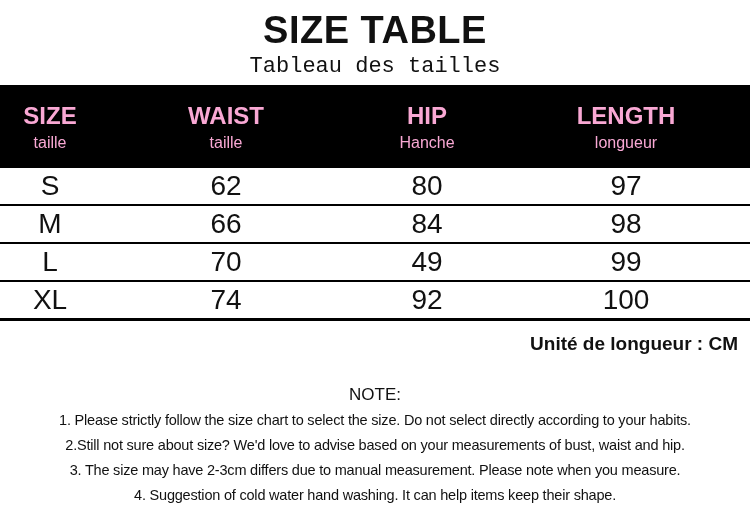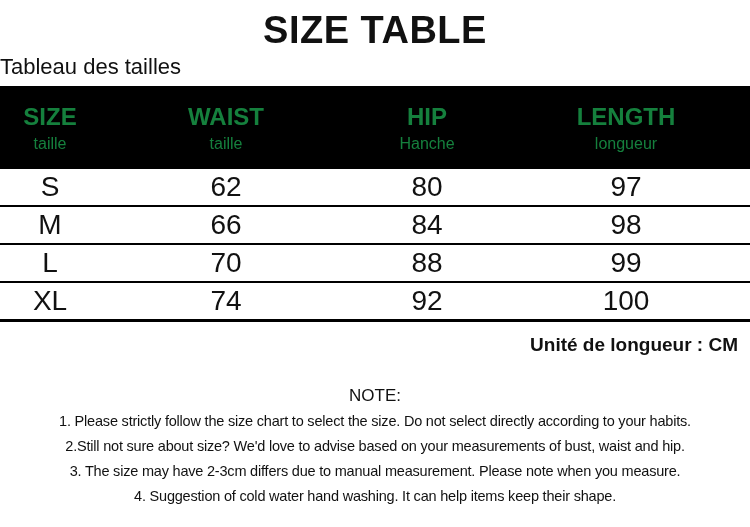--- a/index.html
+++ b/index.html
@@ -15,39 +15,41 @@
 
   .title {
     text-align: center;
     font-size: 38px;
     font-weight: 600;
     letter-spacing: 0.5px;
     padding-top: 9px;
     line-height: 1.15;
   }
   .subtitle {
+    text-align: center;
     font-size: 22px;
     font-weight: 400;
     margin-top: 1px;
+    font-family: Liberation Mono, monospace;
   }
 
   table.size-table {
     width: 750px;
     border-collapse: collapse;
     table-layout: fixed;
     margin-top: 6px;
   }
   col.c1 { width: 100px; }
   col.c2 { width: 252px; }
   col.c3 { width: 150px; }
   col.c4 { width: 248px; }
 
   thead th {
     background: #000000;
-    color: #15803d;
+    color: #f9a8d4;
     height: 72px;
     vertical-align: middle;
     text-align: center;
     font-weight: 400;
     padding: 16px;
   }
   .th-main { font-size: 24px; font-weight: 700; line-height: 1.25; }
   .th-sub  { font-size: 16px; font-weight: 400; line-height: 1.2; margin-top: 2px; }
 
   tbody td {
@@ -133,21 +135,21 @@
       </tr>
       <tr>
         <td>M</td>
         <td>66</td>
         <td>84</td>
         <td>98</td>
       </tr>
       <tr>
         <td>L</td>
         <td>70</td>
-        <td>88</td>
+        <td>49</td>
         <td>99</td>
       </tr>
       <tr>
         <td>XL</td>
         <td>74</td>
         <td>92</td>
         <td>100</td>
       </tr>
     </tbody>
   </table>

